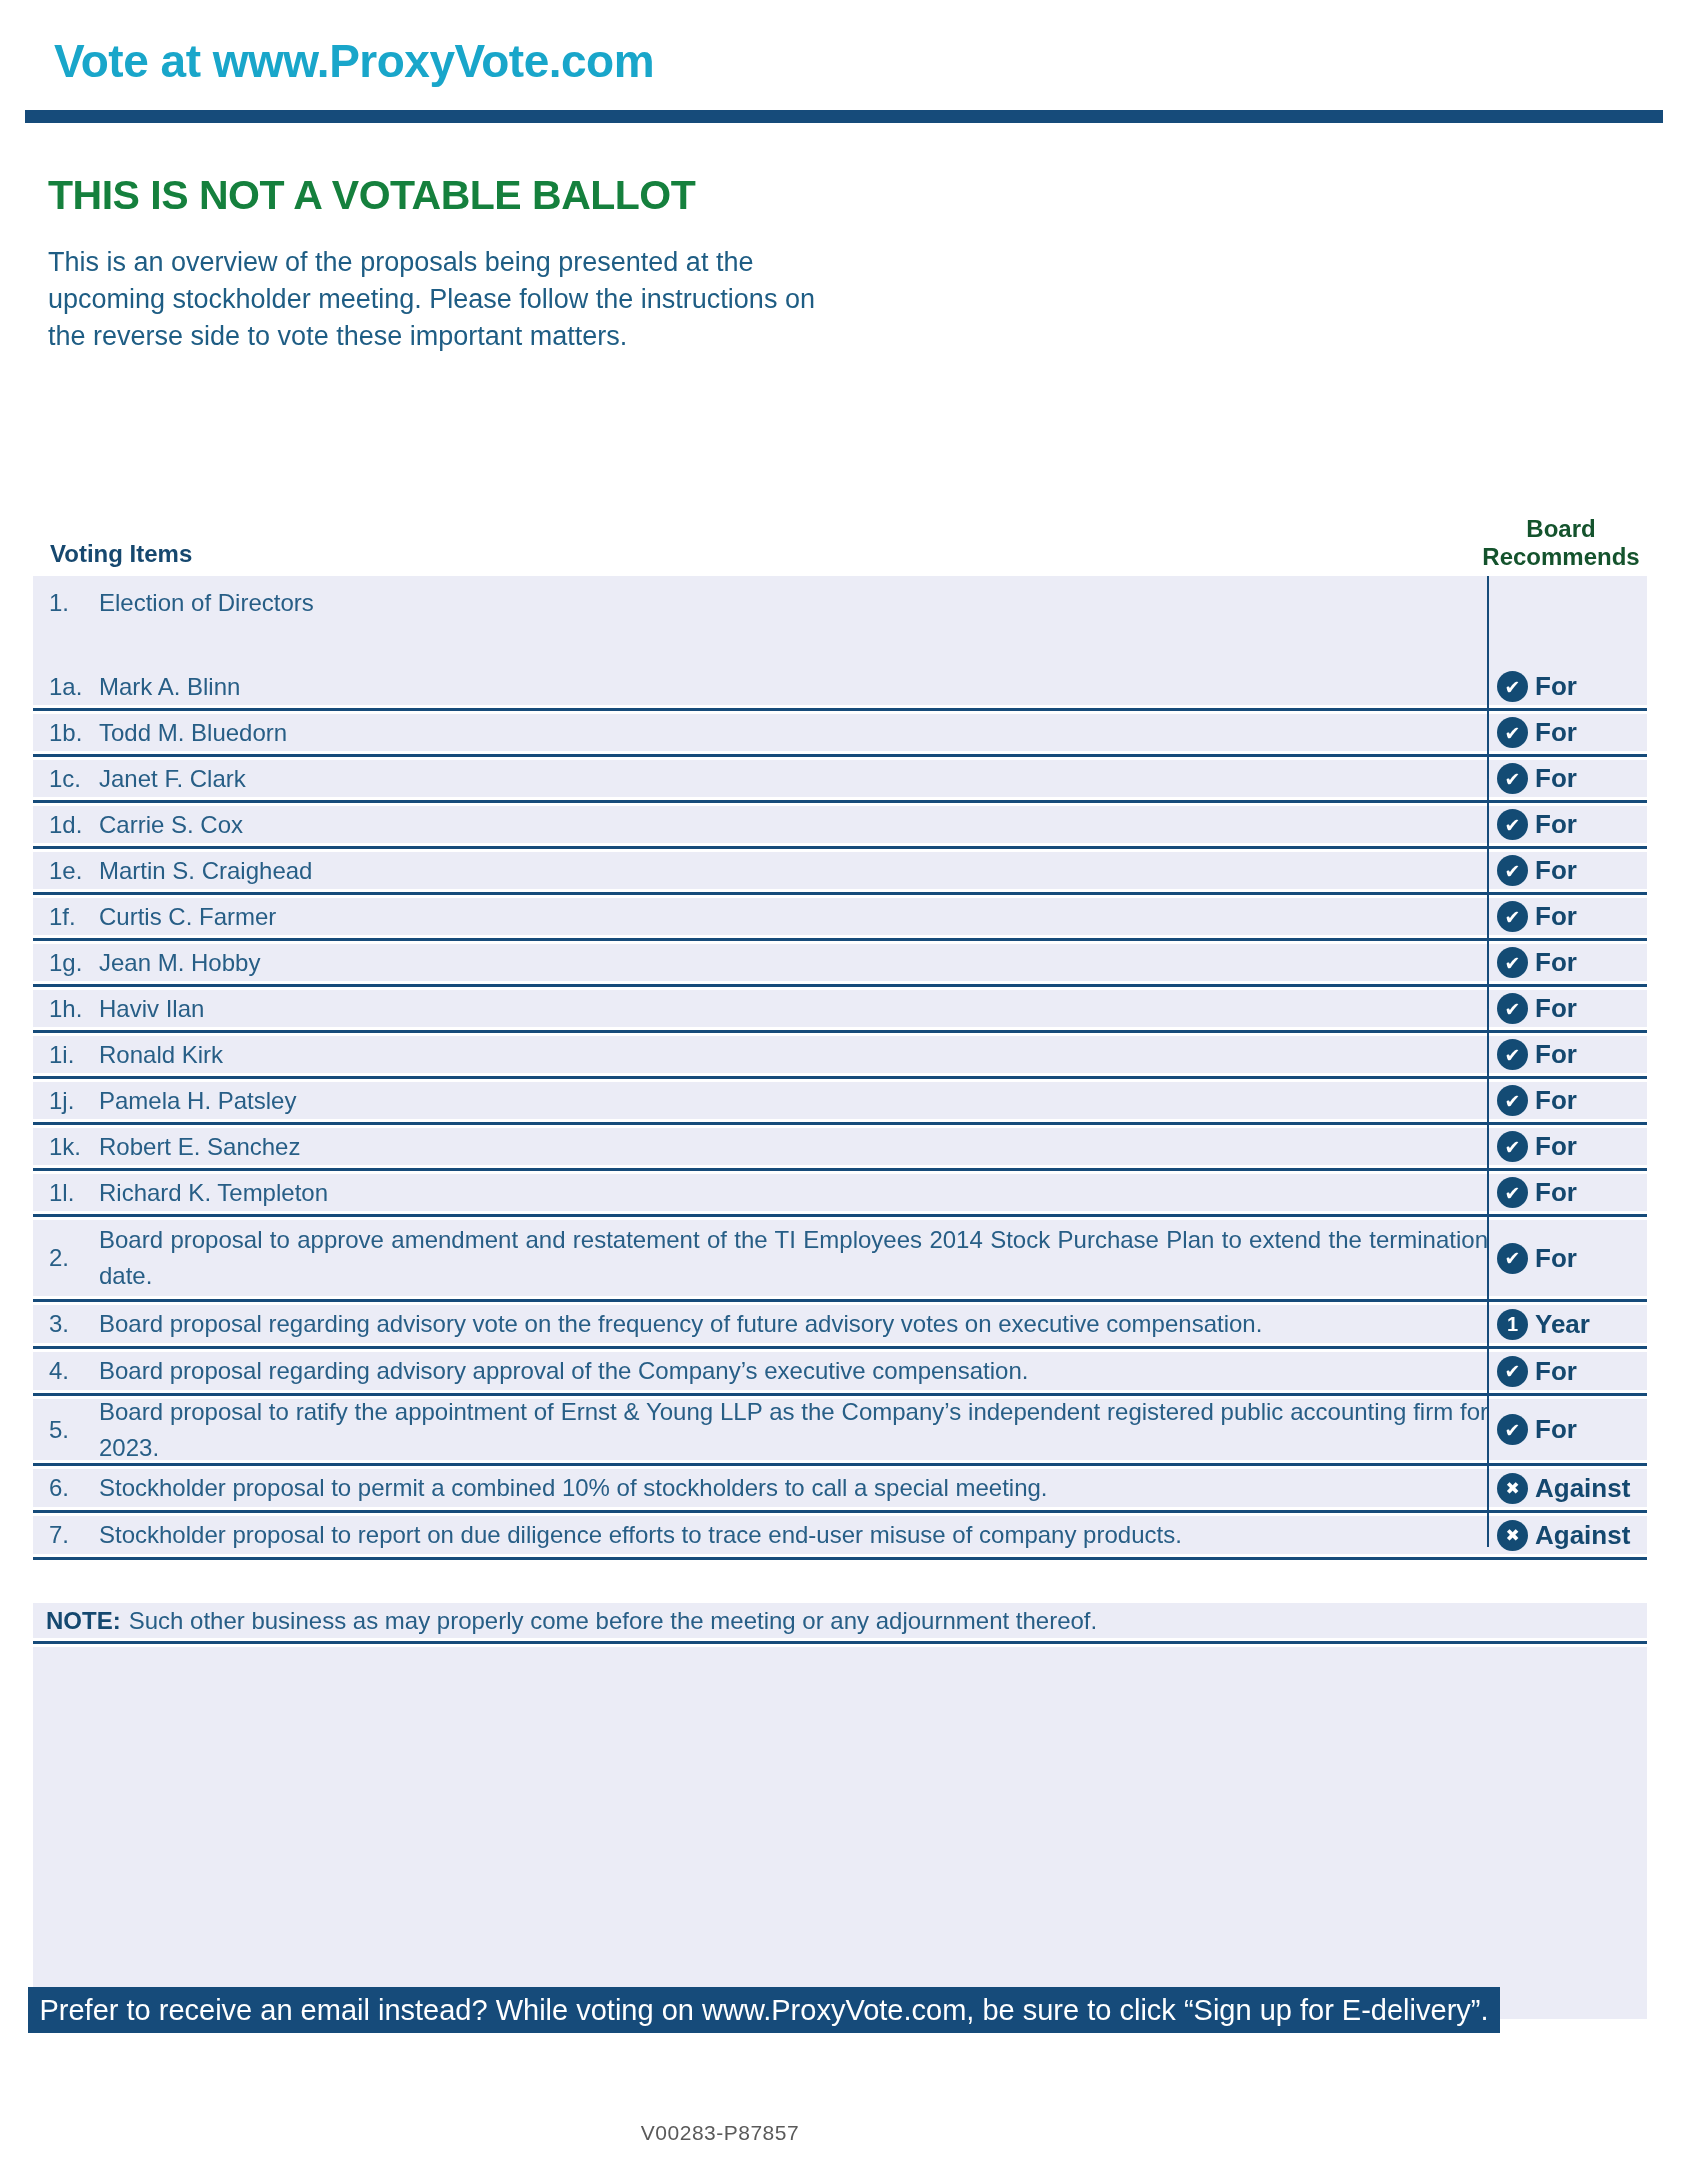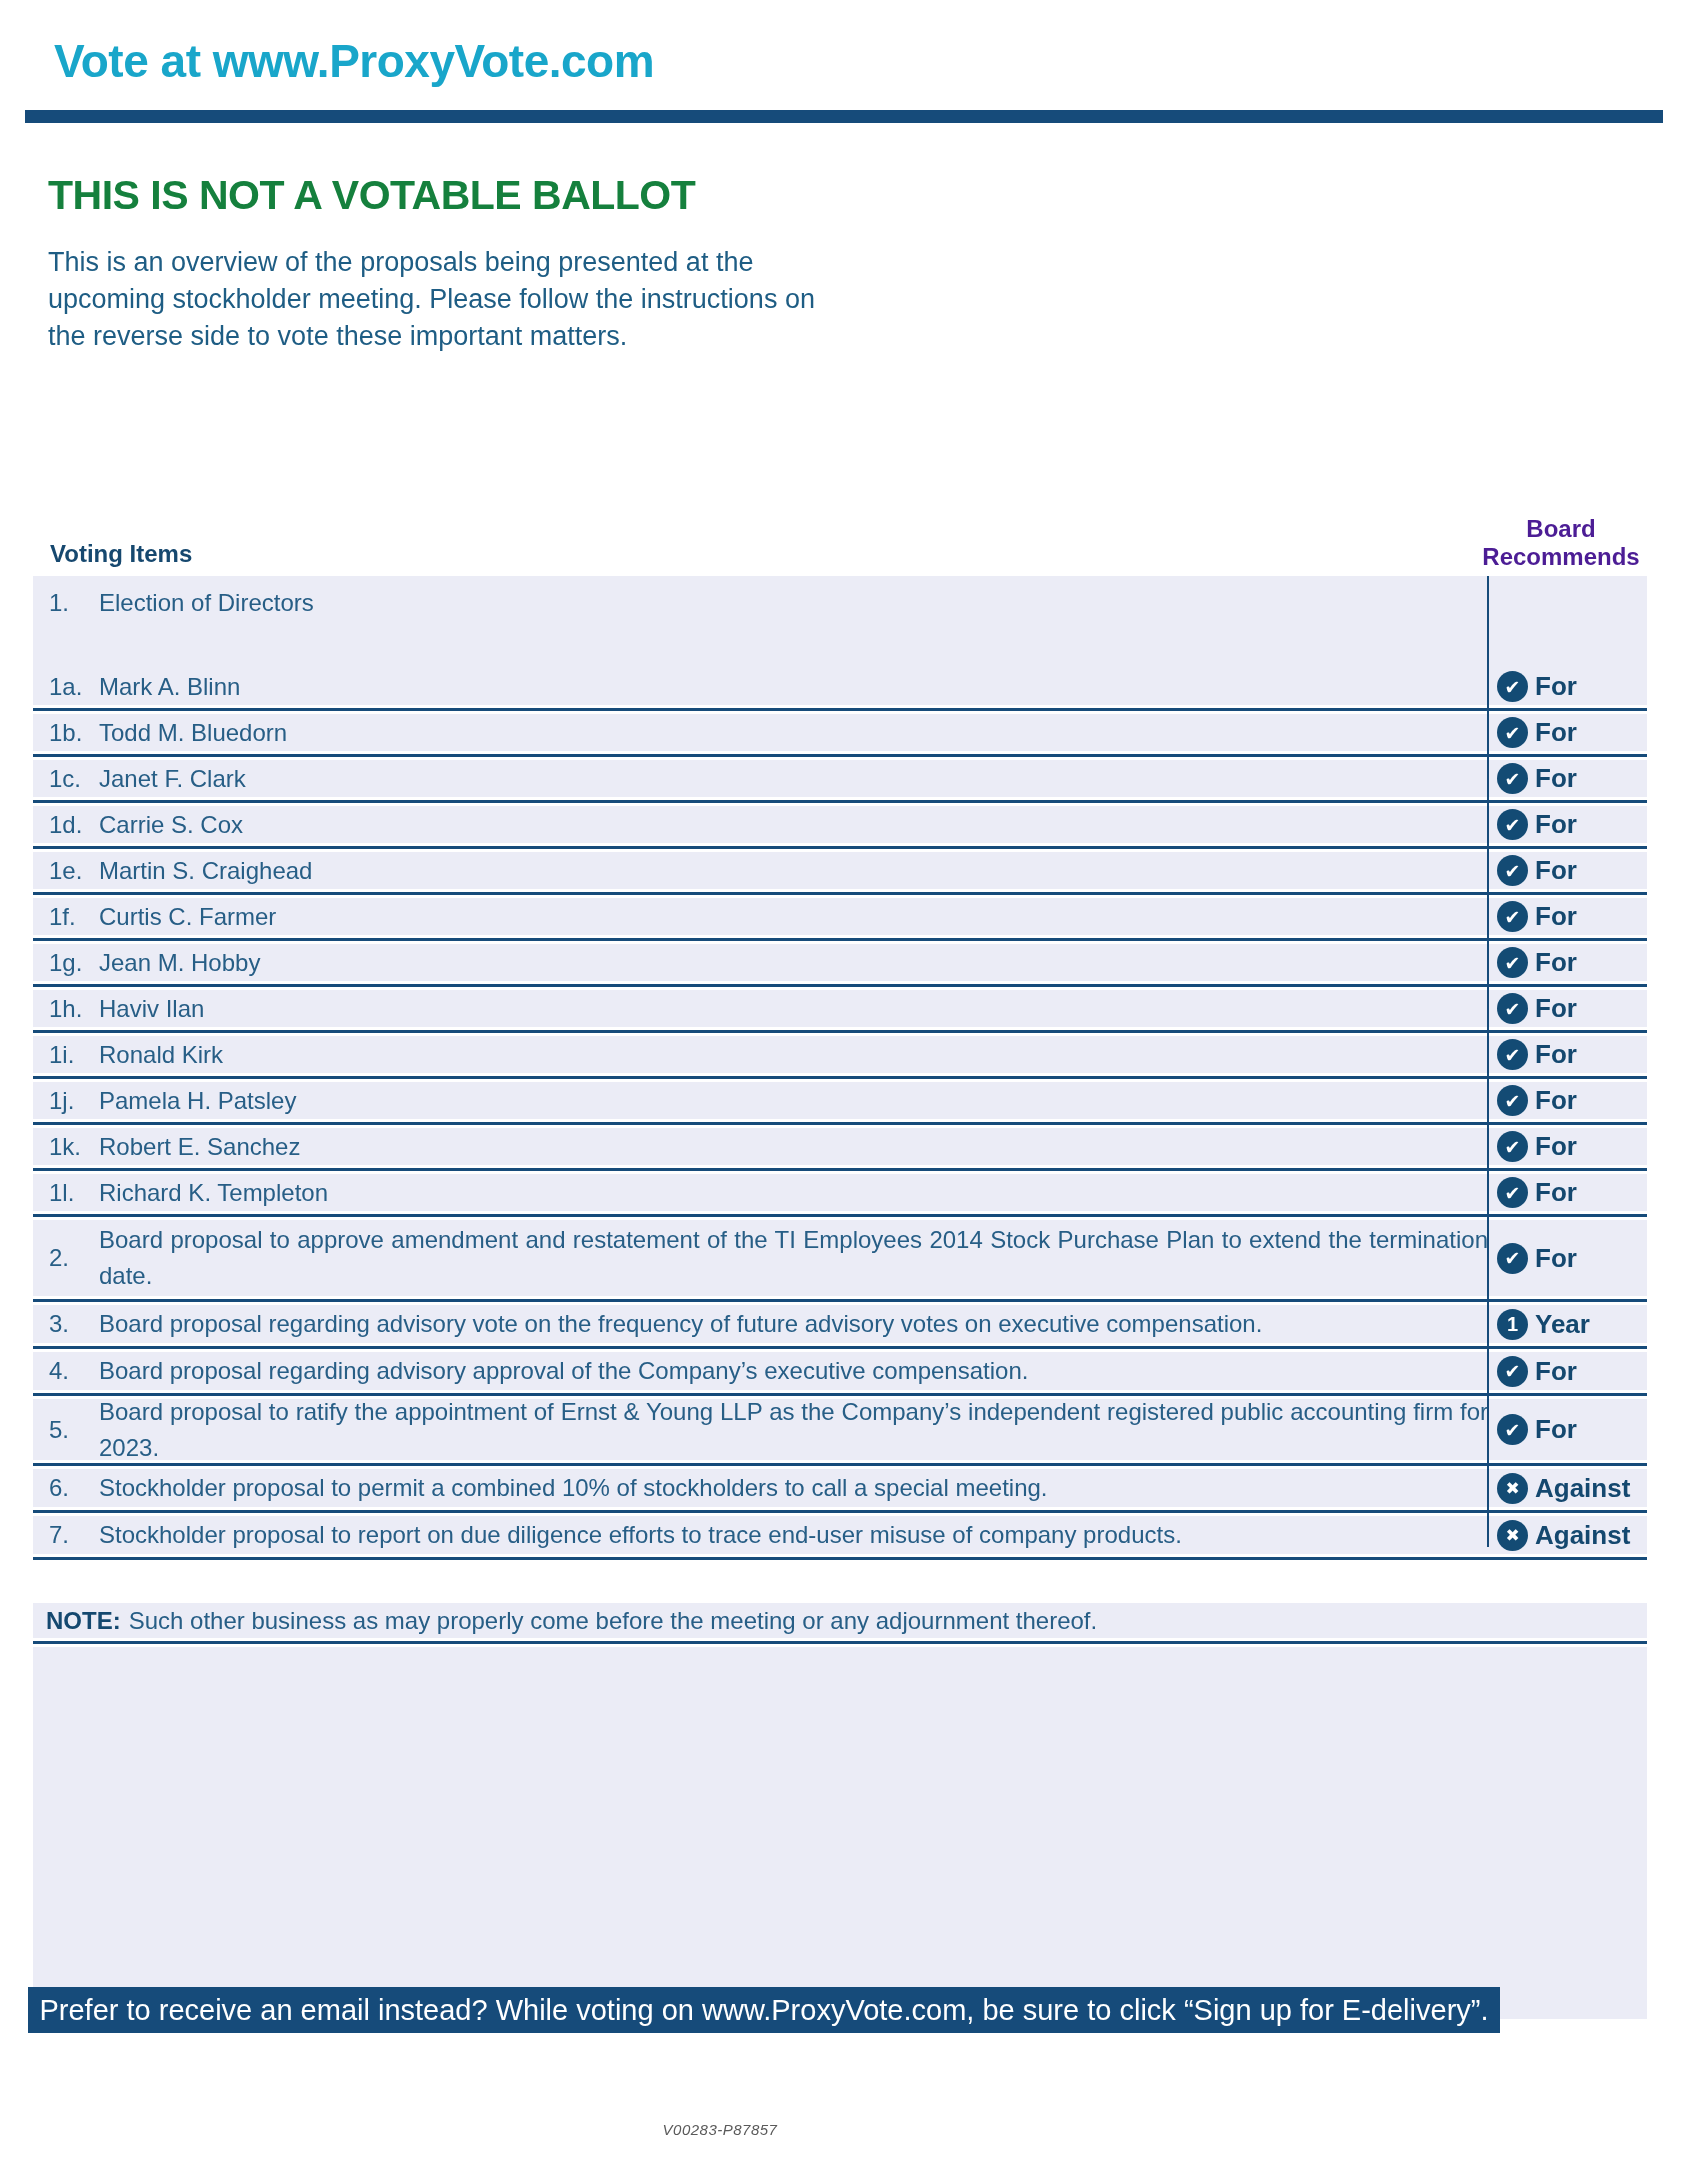--- a/index.html
+++ b/index.html
@@ -34,21 +34,21 @@
     white-space:pre-line;
   }
 
   
   .items-header {
     left:50px; top:540px;
     font-size:24px; font-weight:bold; color:#16486f;
   }
   .rec-header {
     left:1476px; top:515px; width:170px;
-    font-size:24px; font-weight:bold; color:#4c1d95;
+    font-size:24px; font-weight:bold; color:#14532d;
     line-height:28px; text-align:center; white-space:pre-line;
   }
 
   
   #vote-table {
     left:33px; top:576px; width:1614px;
   }
   .vline {
     position:absolute; left:1454px; top:0; width:2px; height:971px;
     background:#164b7a;
@@ -102,21 +102,21 @@
 
   
   .footer-banner {
     left:28px; top:1987px; width:1472px; height:46px;
     background:#164b7a; color:#ffffff;
     display:flex; align-items:center; justify-content:center;
     font-size:29px;
   }
   .doc-code {
     left:720px; top:2121px; transform:translateX(-50%);
-    font-size:15px; color:#5a5a5a; letter-spacing:0.5px;font-style:italic;
+    font-size:21px; color:#5a5a5a; letter-spacing:0.5px;
   }
 </style>
 </head>
 <body>
 
 <div class="abs site-title">Vote at www.ProxyVote.com</div>
 <div class="abs top-bar"></div>
 <div class="abs main-heading">THIS IS NOT A VOTABLE BALLOT</div>
 <div class="abs intro">This is an overview of the proposals being presented at the
 upcoming stockholder meeting. Please follow the instructions on

